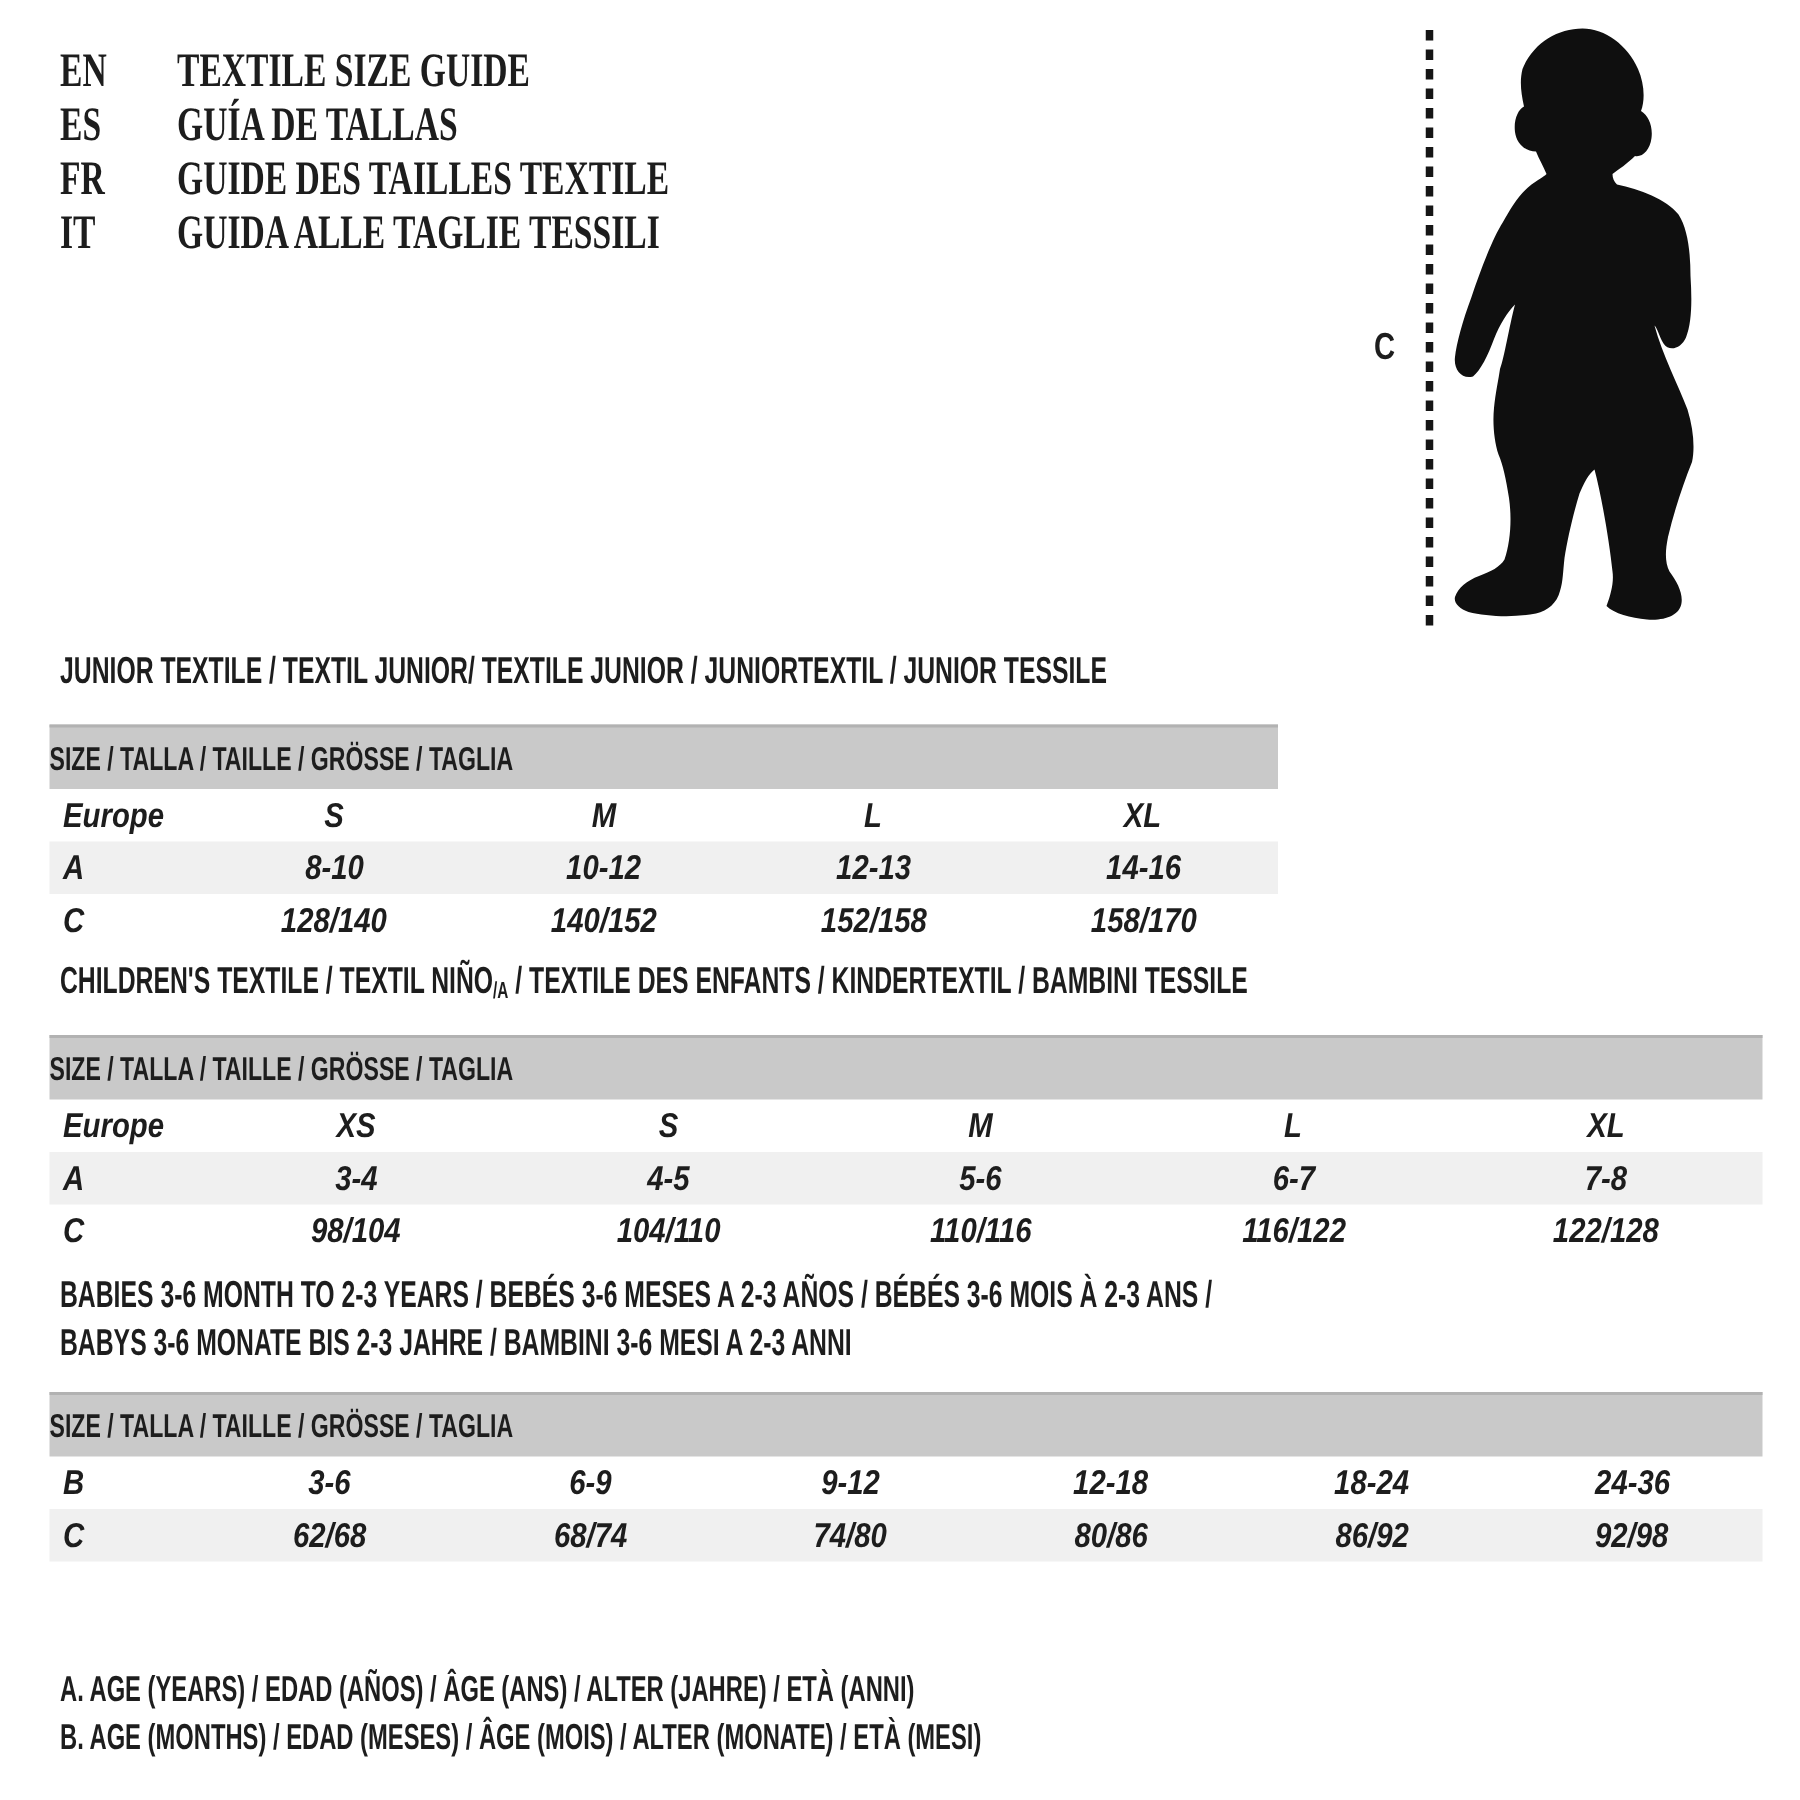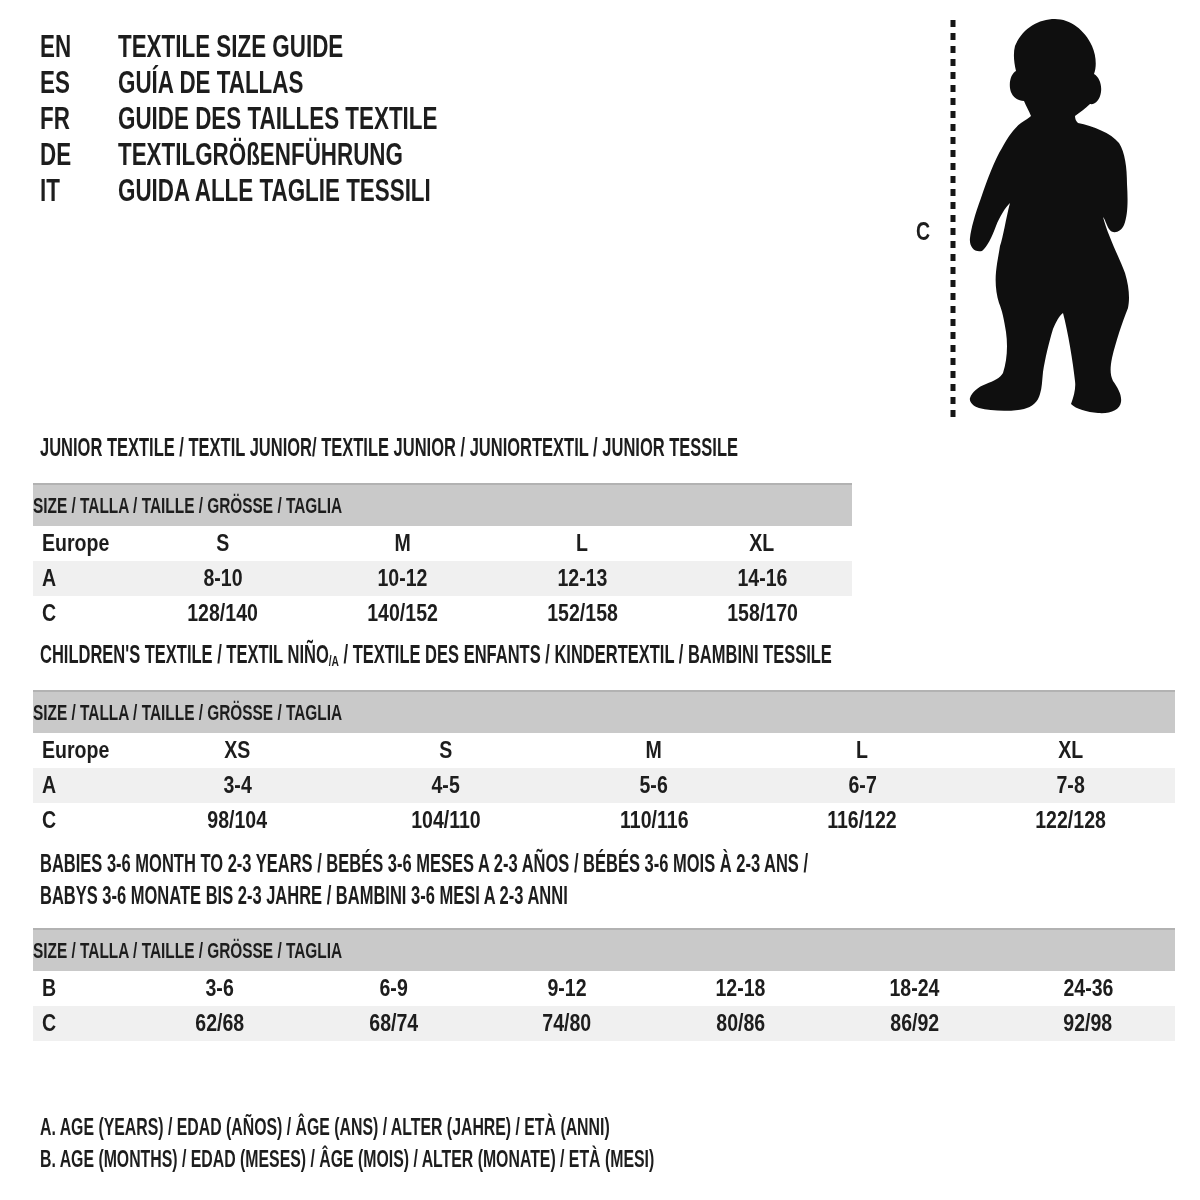--- a/index.html
+++ b/index.html
@@ -15,21 +15,21 @@
 
   
   .cnd-h { display:inline-block; white-space:nowrap; font-size:32px; transform:scaleX(0.70); transform-origin:0 50%; }
   .cnd-t { display:inline-block; white-space:nowrap; font-size:25px; transform:scaleX(0.66); transform-origin:0 50%; }
   .cnd-b { display:inline-block; white-space:nowrap; font-size:22px; transform:scaleX(0.70); transform-origin:0 50%; }
   .cnd-c { display:inline-block; white-space:nowrap; font-size:23px; transform:scaleX(0.85); transform-origin:0 50%; }
   .cnd-v { display:inline-block; white-space:nowrap; font-size:23px; transform:scaleX(0.85); transform-origin:50% 50%; }
   .cnd-n { display:inline-block; white-space:nowrap; font-size:24px; transform:scaleX(0.66); transform-origin:0 50%; }
 
   
-  #langs { left:40px; top:28px; }
+  #langs { left:40px; top:28px;font-family:Liberation Serif, serif; }
   .lang-row { display:flex; height:36px; align-items:center; }
   .code-box { width:78px; flex:0 0 78px; }
 
   
   #figure { left:950px; top:10px; width:200px; height:412px; }
   #c-label { left:916px; top:215px; width:28px; height:32px; line-height:32px; text-align:left; }
   #c-label span { display:inline-block; font-size:25px; transform:scaleX(0.78); transform-origin:0 50%; }
 
   
   .sec-title { left:40px; }
@@ -42,21 +42,21 @@
   
   .tbl { }
   #tbl1 { left:33px; top:483px; width:819px; }
   #tbl2 { left:33px; top:690px; width:1142px; }
   #tbl3 { left:33px; top:928px; width:1142px; }
   .bar {
     height:43px; box-sizing:border-box;
     background:var(--bar-bg); border-top:2px solid var(--bar-border);
     display:flex; align-items:center; padding-left:0;
   }
-  .trow { display:grid; height:35px; align-items:center; }
+  .trow { display:grid; height:35px; align-items:center;font-style:italic; }
   .trow.shaded { background:var(--alt-bg); }
   .lcell { padding-left:9px; }
   .vcell { text-align:center; }
 
   
   #notes { left:40px; top:1071px;margin-top:40px; }
   .nline { height:32px; line-height:32px; }
 </style>
 </head>
 <body style="--bar-bg: #c9c9c9; --bar-border: #b2b2b2; --alt-bg: #f0f0f0; --ink: #1d1d1d; color: rgb(29, 29, 29);">
@@ -66,24 +66,20 @@
       <span class="code-box"><span class="cnd-h">EN</span></span>
       <span class="cnd-h">TEXTILE SIZE GUIDE</span>
     </div>
     <div class="lang-row">
       <span class="code-box"><span class="cnd-h">ES</span></span>
       <span class="cnd-h">GUÍA DE TALLAS</span>
     </div>
     <div class="lang-row">
       <span class="code-box"><span class="cnd-h">FR</span></span>
       <span class="cnd-h">GUIDE DES TAILLES TEXTILE</span>
-    </div>
-    <div class="lang-row">
-      <span class="code-box"><span class="cnd-h">DE</span></span>
-      <span class="cnd-h">TEXTILGRÖßENFÜHRUNG</span>
     </div>
     <div class="lang-row">
       <span class="code-box"><span class="cnd-h">IT</span></span>
       <span class="cnd-h">GUIDA ALLE TAGLIE TESSILI</span>
     </div>
   </div>
 
 <div class="abs" id="figure">
   <svg width="200" height="412" viewBox="0 0 200 412" xmlns="http://www.w3.org/2000/svg">
     <line x1="3" y1="10" x2="3" y2="407" stroke="#151515" stroke-width="5" stroke-dasharray="7 6"></line>

